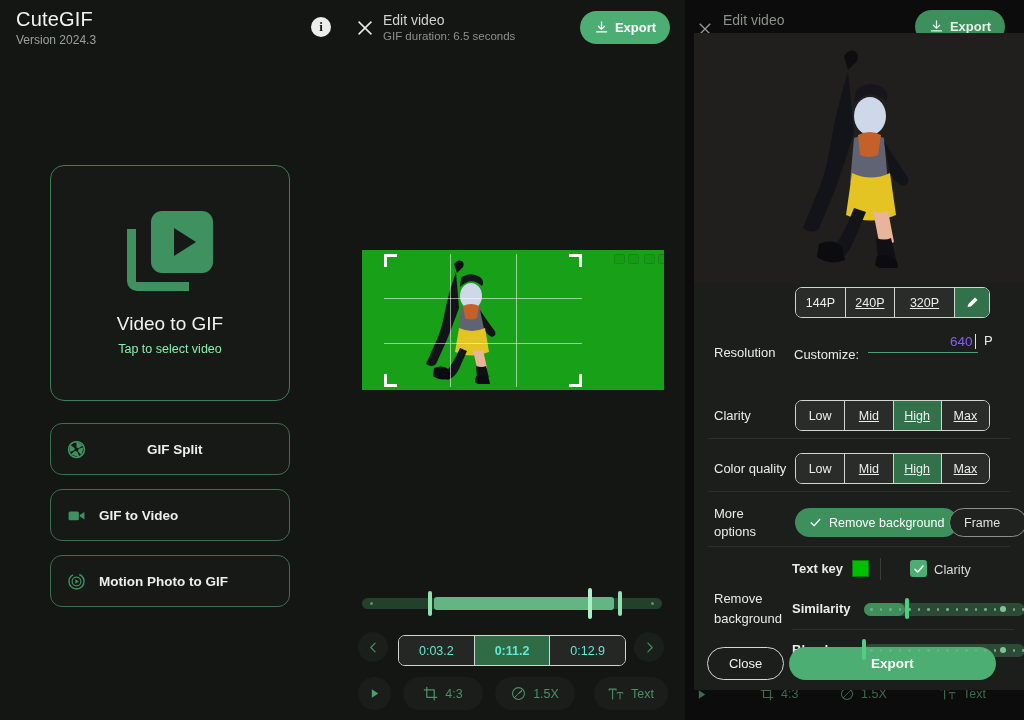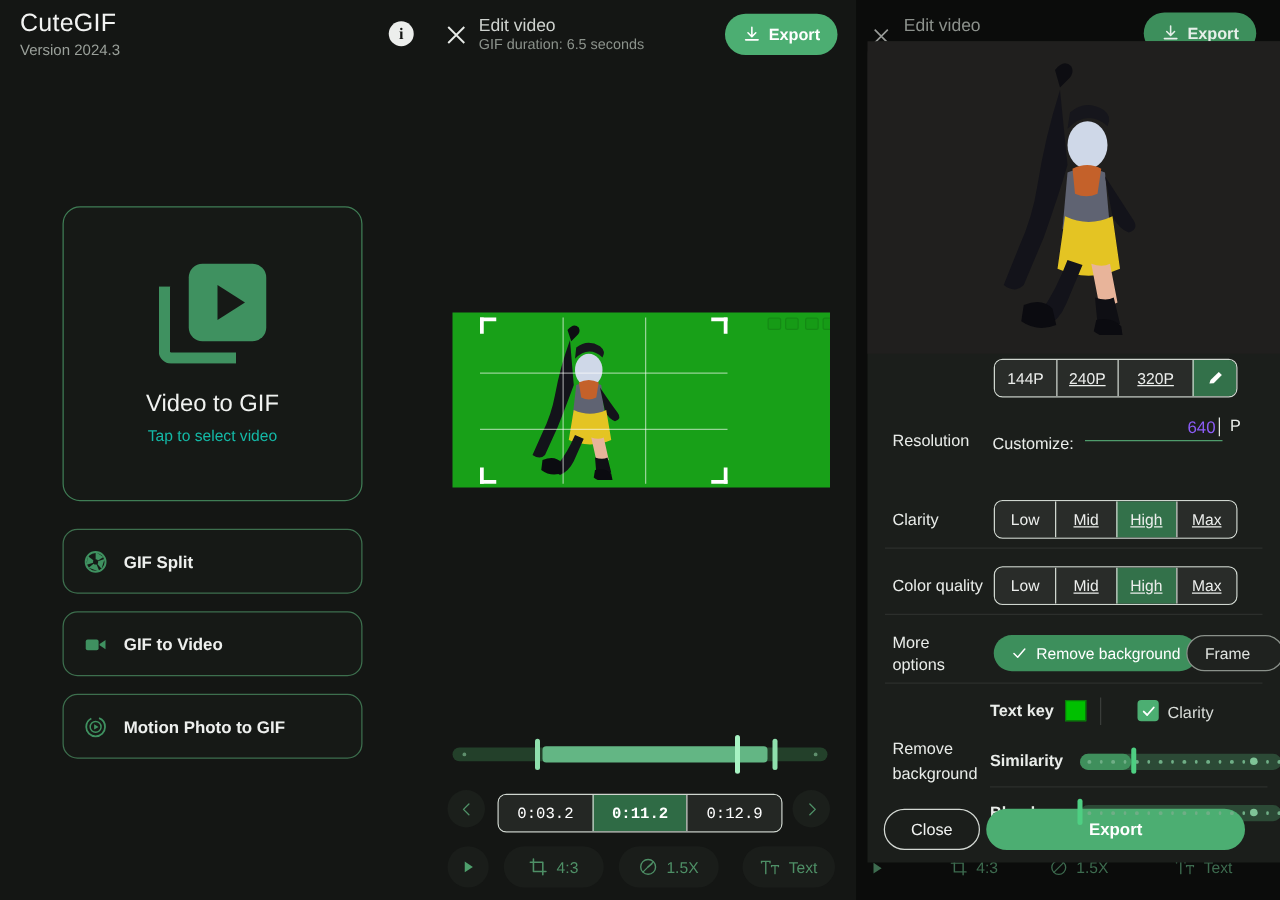--- a/index.html
+++ b/index.html
@@ -38,29 +38,29 @@
   .hero-icon .front-sq {
     position:absolute; right:0; top:0; width:62px; height:62px;
     background:#3f9160; border-radius:11px;
     display:flex; align-items:center; justify-content:center;
   }
   .hero-icon .play-tri {
     width:0; height:0; margin-left:5px;
     border-left:22px solid #161916; border-top:14px solid transparent; border-bottom:14px solid transparent;
   }
   .hero-title { font-size:19px; color:#f0f2f0; margin-bottom:7px; }
-  .hero-sub { font-size:12.5px; color:#14b8a6; }
+  .hero-sub { font-size:12.5px; color:#86efac; }
 
   .side-btn {
     position:absolute; left:50px; width:240px; height:52px;
     border:1px solid #3d6f4e; border-radius:12px; background:#161916;
     display:flex; align-items:center; padding-left:16px; cursor:pointer;
   }
   .side-btn .lbl { font-size:13.5px; color:#edefed; margin-left:13px; font-weight:600; }
-  #btn-split { top:423px; }
+  #btn-split { top:423px;gap:48px; }
   #btn-tovideo { top:489px; }
   #btn-motion { top:555px; }
   .ico { width:19px; height:19px; position:relative; flex:0 0 19px; }
   .ico svg { display:block; }
 
   
   #center {
     position:absolute; left:340px; top:0; width:345px; height:720px;
     background:#141614;
   }
@@ -104,21 +104,21 @@
   }
   #tnav-prev { left:18px; }
   #tnav-next { left:294px; }
 
   .time-group {
     position:absolute; left:58px; top:635px; width:228px; height:31px;
     border:1px solid #cfd6cf; border-radius:7px; display:flex; overflow:hidden;
   }
   .time-seg {
     flex:1; display:flex; align-items:center; justify-content:center;
-    font-family:Liberation Mono, monospace; font-size:12.5px; color:#ffffff;
+    font-family:Liberation Sans, sans-serif; font-size:12.5px; color:#5eead4;
     background:#242724; cursor:pointer;
   }
   .time-seg + .time-seg { border-left:1px solid #cfd6cf; }
   .time-seg.active { background:#2f6b45; font-weight:bold; }
 
   .ctrl-row { position:absolute; top:677px; left:18px; width:310px; height:33px; }
   .cbtn {
     position:absolute; height:33px; border-radius:17px; background:#1a1d1a;
     display:flex; align-items:center; justify-content:center; gap:7px; cursor:pointer;
     font-size:12.5px; color:#4e8f66;

